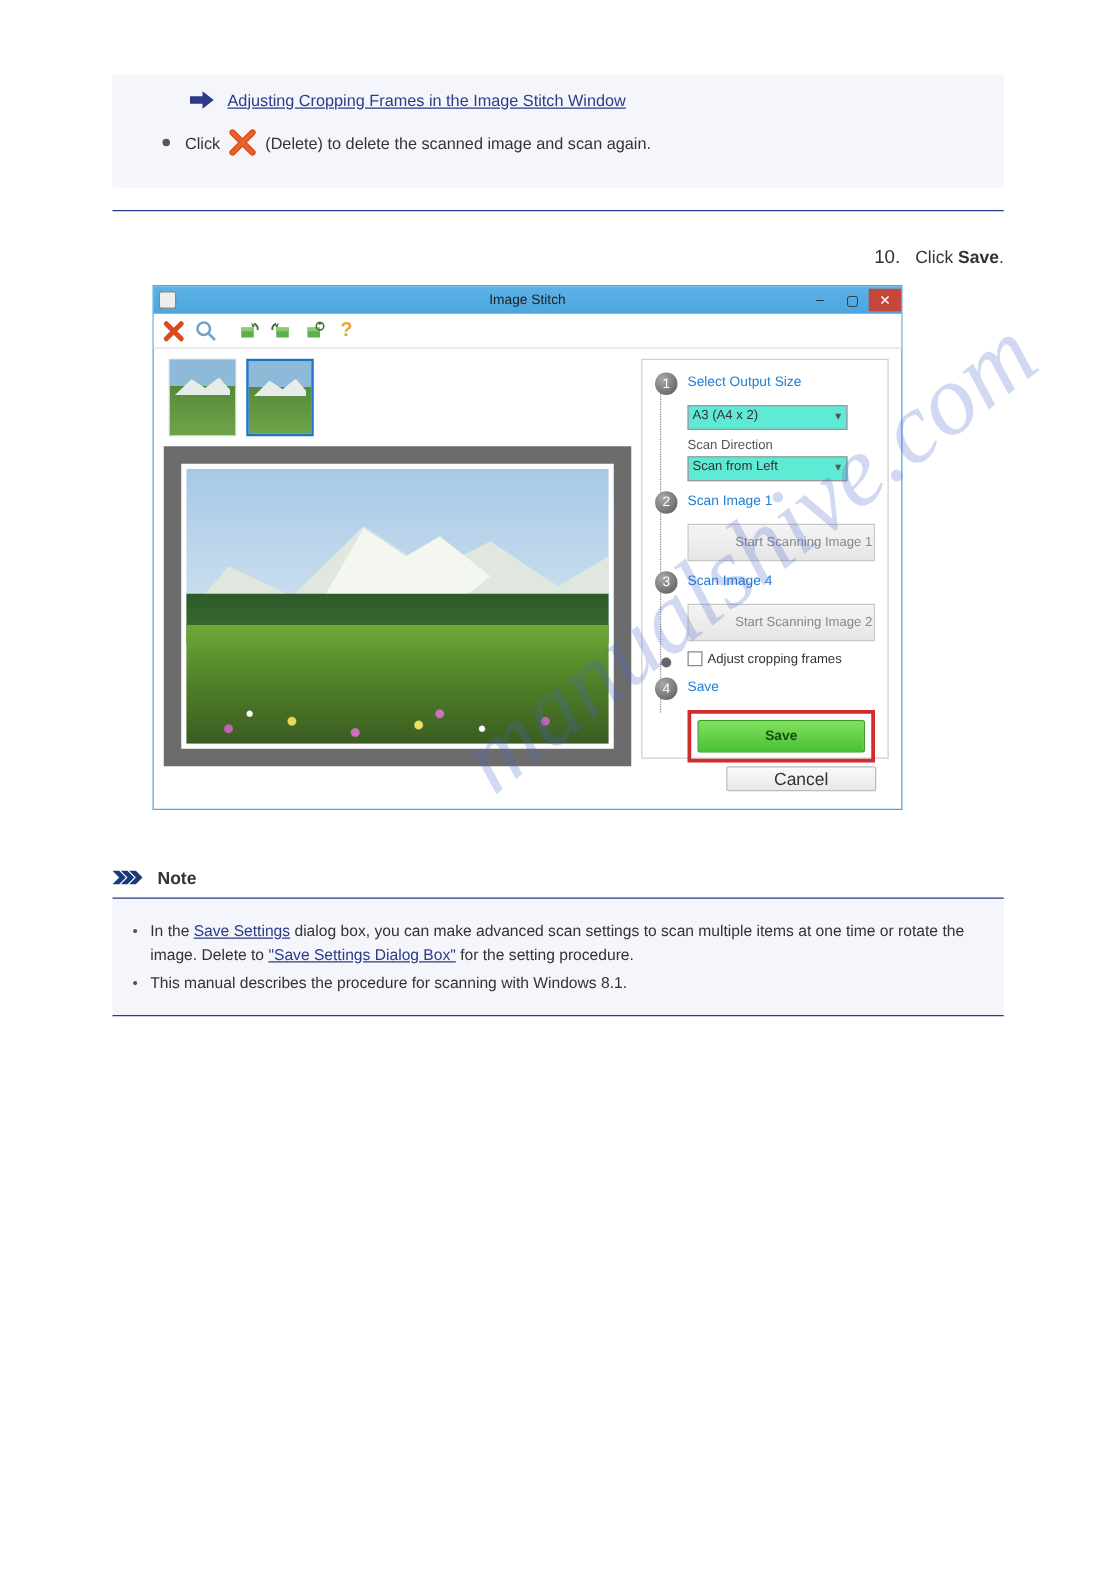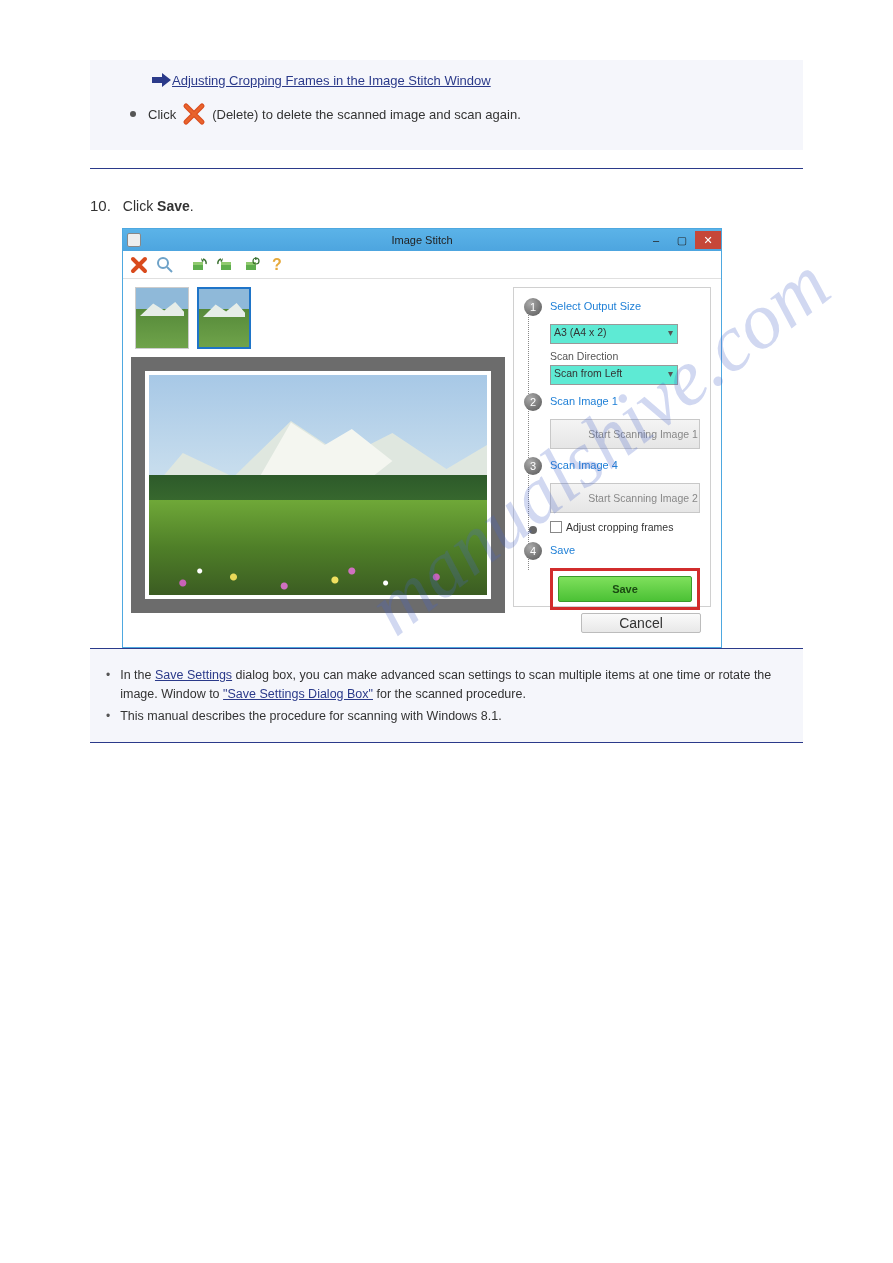--- a/index.html
+++ b/index.html
@@ -1,30 +1,30 @@
 <!DOCTYPE html>
 <html><head>
 <meta charset="utf-8">
 <style>
   * { box-sizing: border-box; margin: 0; padding: 0; font-family: Arial, sans-serif; }
   body { background: #fff; color: #333; font-size: 13px; width: 893px; }
   .page { padding: 60px 90px 40px 90px; }
 
   
   .note-block { background: #f5f6fb; padding: 12px 40px 18px 40px; margin-bottom: 8px; }
-  .note-line1 { display: flex; align-items: center; margin-left: 22px; }
+  .note-line1 { display: flex; align-items: center; gap: 10px; margin-left: 22px; }
   .arrow-icon { width: 20px; height: 16px; }
   .arrow-icon svg { width: 100%; height: 100%; }
   .link-u { color: #2b3a8a; text-decoration: underline; }
   .note-line2 { margin: 14px 0 6px 0; display: flex; align-items: center; flex-wrap: wrap; gap: 6px; }
   .note-line2 .bullet { width: 6px; height: 6px; border-radius: 50%; background: #555; margin-right: 6px; display:inline-block; }
   .x-icon { width: 24px; height: 24px; display: inline-flex; align-items: center; justify-content: center; }
   .hr-blue { border: none; border-top: 1px solid #2b3a8a; margin-top: 18px; }
 
-  .step-row { display: flex; align-items: baseline; gap: 12px; margin: 28px 0 14px 0; }
+  .step-row { display: flex; align-items: baseline; gap: 12px; margin: 28px 0 14px 0; justify-content: flex-end; }
   .step-num { font-size: 15px; color: #333; min-width: 20px; }
   .step-text { font-size: 14px; }
 
   
   .window { width: 600px; margin-left: 32px; background: #fff; border: 1px solid #4ea8e0; }
   .titlebar { height: 22px; background: linear-gradient(#5bb3e8,#4da5df); display: flex; align-items: center; position: relative; }
   .titlebar-icon { width: 14px; height: 14px; margin-left: 4px; background: #eee; border: 1px solid #888; border-radius: 2px; }
   .titlebar-title { position: absolute; left: 0; right: 0; text-align: center; font-size: 11px; color: #222; }
   .winctrls { margin-left: auto; display: flex; }
   .winctrl { width: 26px; height: 18px; display: flex; align-items: center; justify-content: center; font-size: 11px; color: #222; }
@@ -253,26 +253,36 @@
         </div>
         <div class="cancel-row">
           <div class="cancel-btn">Cancel</div>
         </div>
       </div>
     </div>
   </div>
 
   <div class="wm" style="top:400px; left:320px; transform: rotate(-38deg);">manualshive.com</div>
 
+  <div class="note-header">
+    <span class="chev-icon">
+      <svg viewBox="0 0 48 16">
+        <polygon points="0,0 8,8 0,16 8,16 16,8 8,0" fill="#1a3a7a"></polygon>
+        <polygon points="10,0 18,8 10,16 18,16 26,8 18,0" fill="#1a3a7a"></polygon>
+        <polygon points="20,0 28,8 20,16 28,16 36,8 28,0" fill="#1a3a7a"></polygon>
+      </svg>
+    </span>
+    <span>Note</span>
+  </div>
   <div class="note-block2">
     <ul>
       <li>
         <span>
           <span>In the </span><a href="#" class="link-u">Save Settings</a><span> dialog box, you can make advanced scan settings to scan multiple items at one time or rotate the image.</span>
-          <span>Window to</span> <a href="#" class="link-u"> "Save Settings Dialog Box"</a><span> for the scanned procedure.</span>
+          <span>Delete to</span> <a href="#" class="link-u"> "Save Settings Dialog Box"</a><span> for the setting procedure.</span>
         </span>
       </li>
       <li>
           <span>This manual describes the procedure for scanning with Windows 8.1.</span>
         </li>
     </ul>
   </div>
 
 </div>
 

